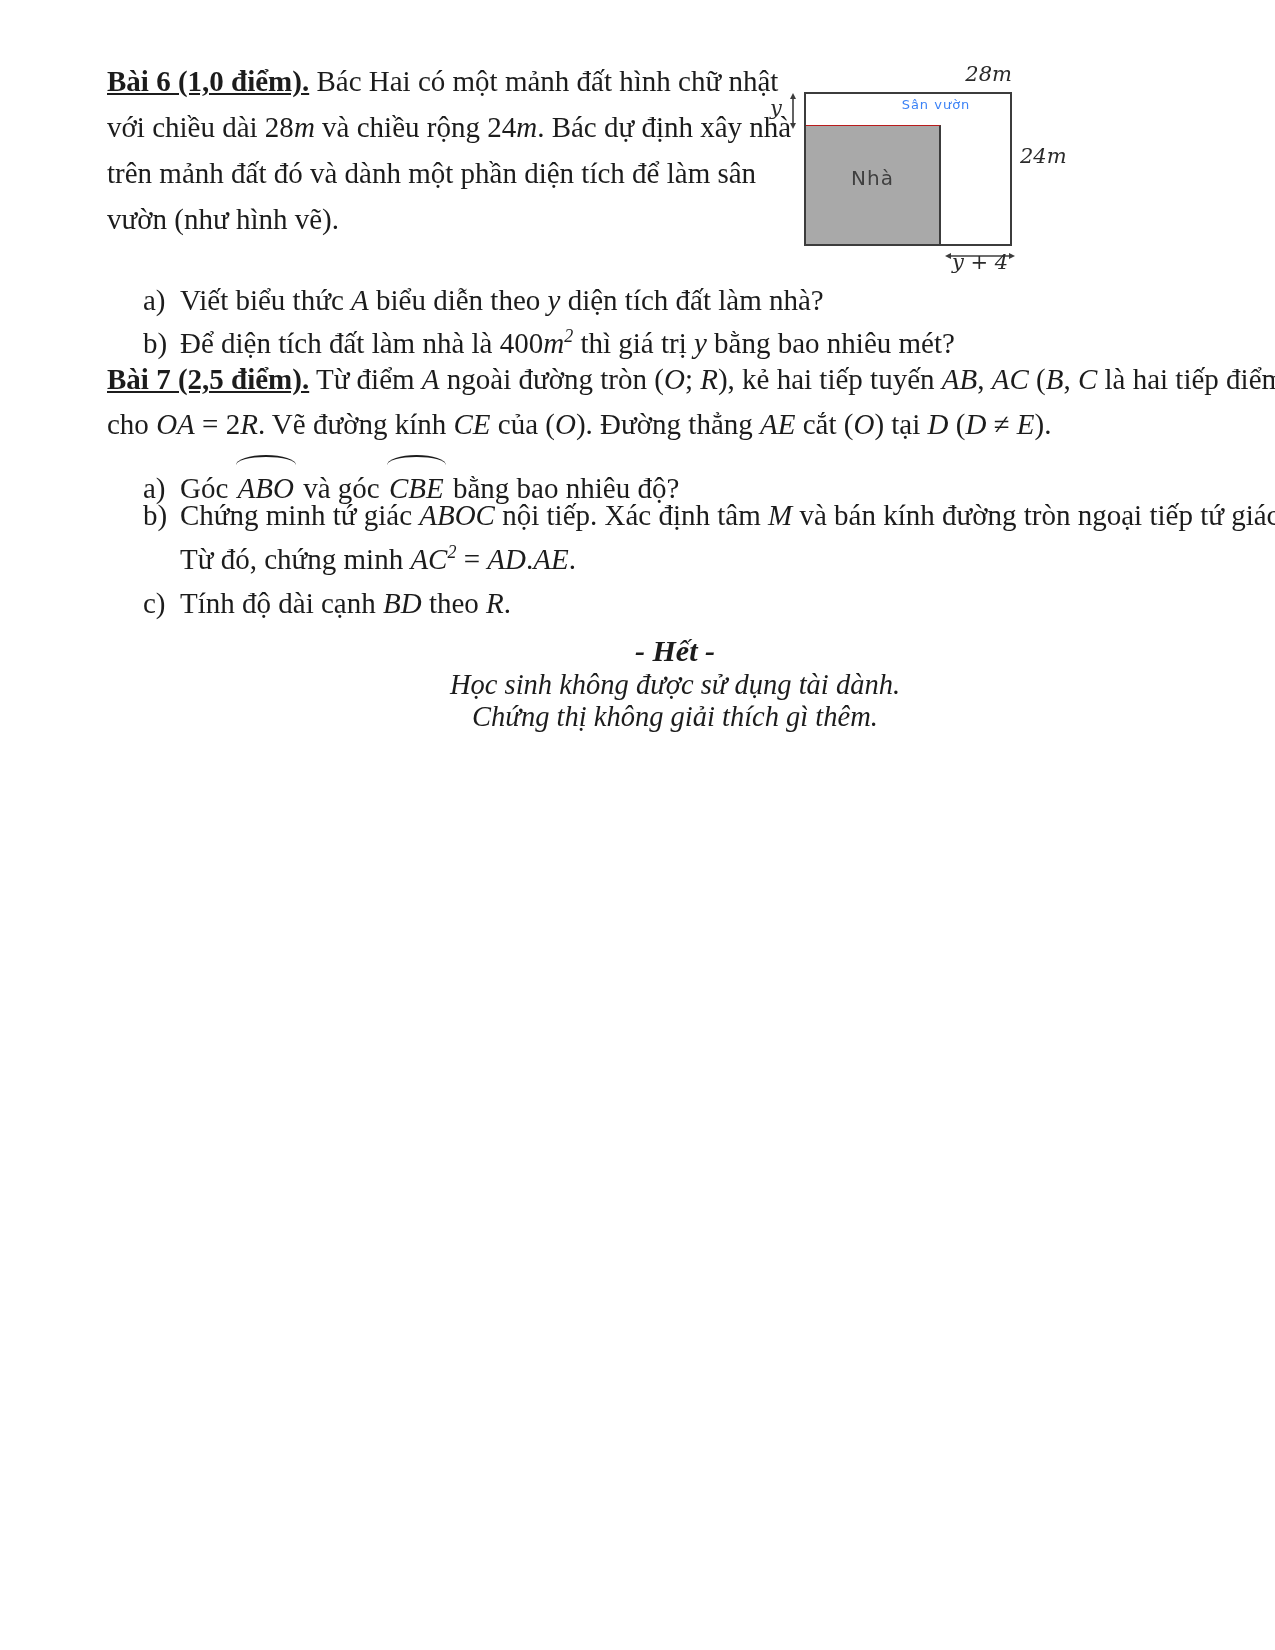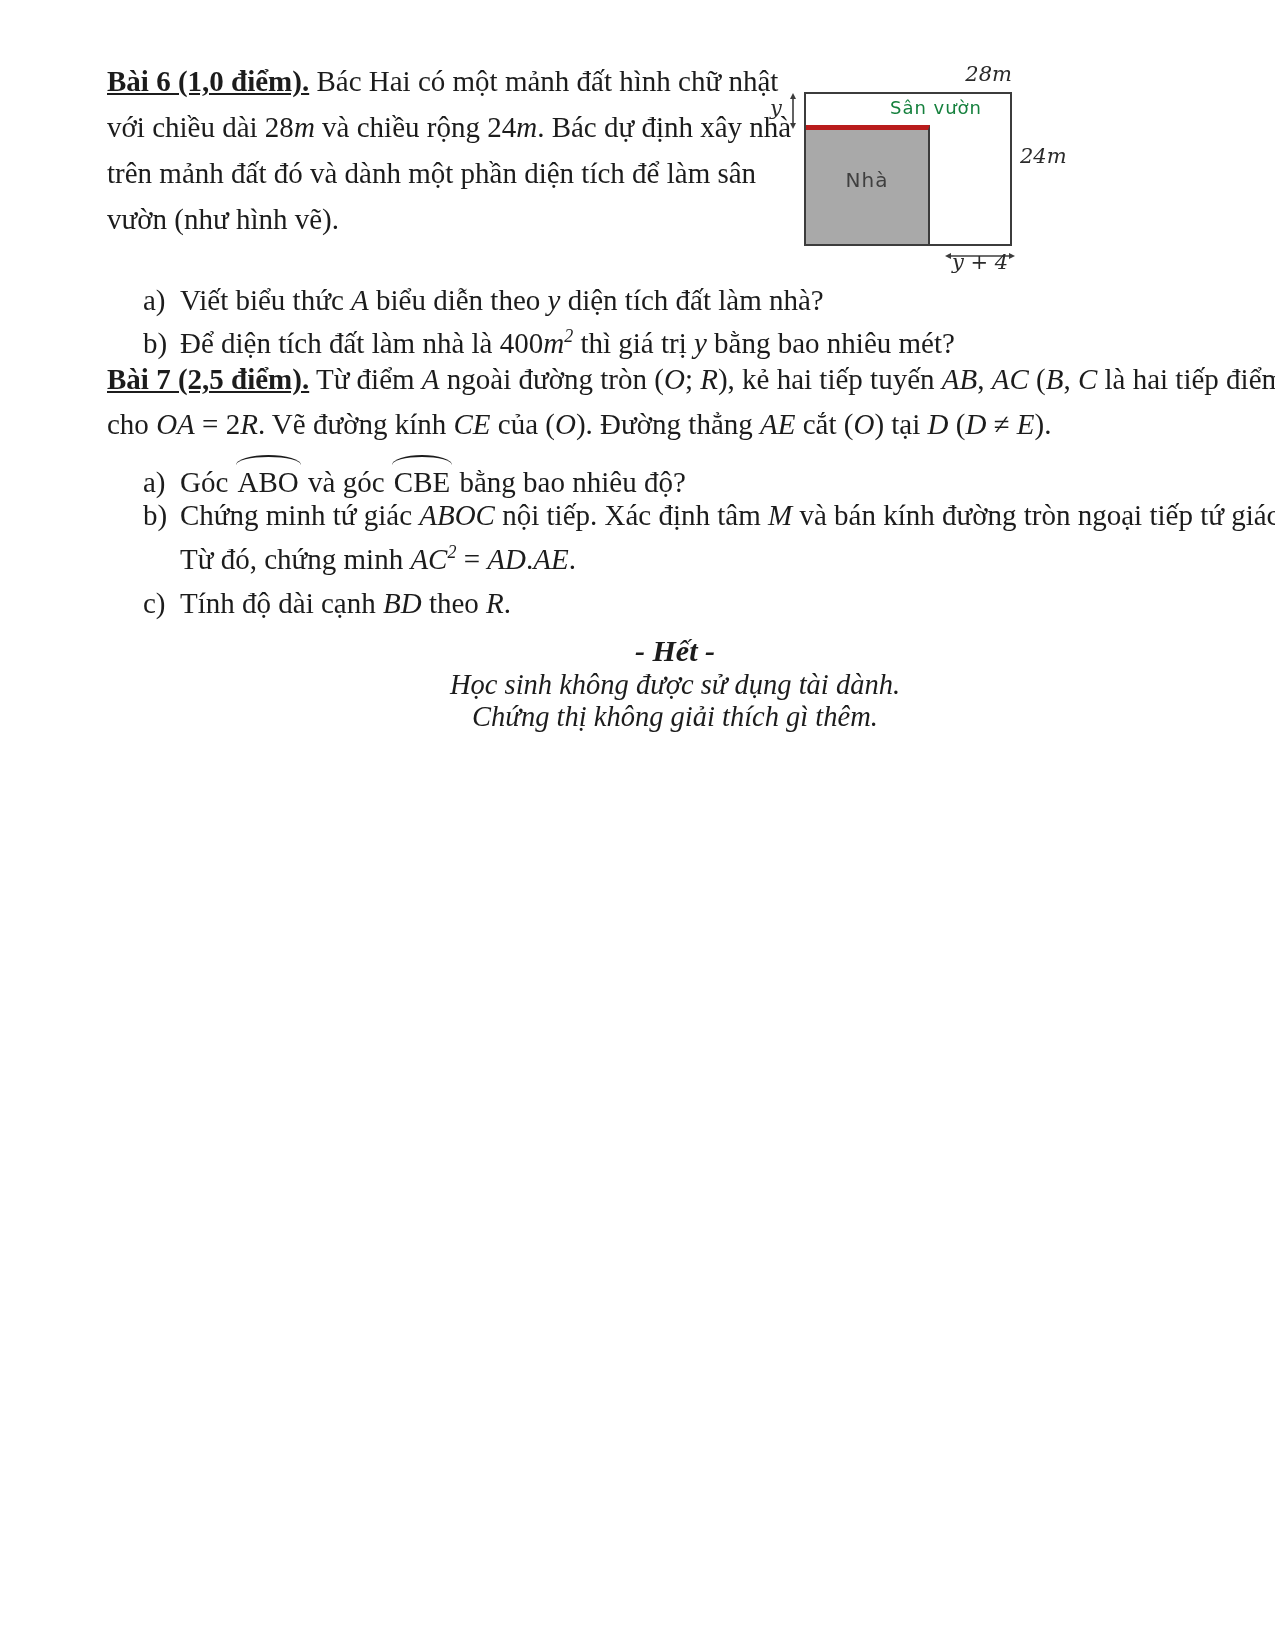--- a/index.html
+++ b/index.html
@@ -5,48 +5,48 @@
   html,body{margin:0;padding:0;background:#ffffff;}
   .page{
     position:relative;width:1275px;height:1650px;background:#ffffff;
     font-family:"Liberation Serif",serif;color:#1c1c1c;overflow:hidden;
   }
   .line{position:absolute;white-space:nowrap;font-size:29px;line-height:34px;}
   .marker{display:inline-block;width:37px;}
   .b{font-weight:bold;text-decoration:underline;}
   .m{font-style:italic;}
   .sup{vertical-align:super;font-size:0.62em;line-height:0;font-style:italic;}
-  .hat{position:relative;display:inline-block;padding:10px 2px 0;}
+  .hat{font-style:italic;position:relative;display:inline-block;padding:16px 2px 0;}
   .hat::before{
     content:"";position:absolute;left:0;right:0;top:0;height:8px;
     border-top:2px solid #1c1c1c;
     border-top-left-radius:50% 100%;border-top-right-radius:50% 100%;
   }
   .footer-line{position:absolute;left:107px;width:1136px;text-align:center;white-space:nowrap;font-style:italic;}
   .het{font-weight:bold;font-size:30px;}
   .note{font-style:italic;font-size:28.5px;}
 
   
   .fig{position:absolute;left:762px;top:58px;width:312px;height:224px;}
   .fig-outer{
     position:absolute;left:42px;top:34px;width:208px;height:154px;
     border:2px solid #3c3c3c;background:#ffffff;box-sizing:border-box;
   }
   .fig-house{
-    position:absolute;left:0;bottom:0;width:124px;height:119px;
-    background:#a9a9a9;border-top:5px solid #b91c1c;border-right:2px solid #3c3c3c;
+    position:absolute;left:0;bottom:0;width:135px;height:119px;
+    background:#a9a9a9;border-top:1px solid #b91c1c;border-right:2px solid #3c3c3c;
     box-sizing:border-box;display:flex;align-items:center;justify-content:center;
   }
   .fig-house-label{
     font-family:"DejaVu Sans",sans-serif;font-size:20px;color:#3f3f3f;
     letter-spacing:1px;margin-top:-14px;
   }
   .fig-garden-label{
     position:absolute;left:55px;top:3px;width:150px;text-align:center;
-    font-family:"DejaVu Sans",sans-serif;font-size:18px;color:#15803d;letter-spacing:1px;
+    font-family:"DejaVu Sans",sans-serif;font-size:13px;color:#3b82f6;letter-spacing:1px;
   }
   .fig-dim{position:absolute;font-style:italic;font-size:21px;color:#2b2b2b;font-family:"DejaVu Serif",serif;}
   .dim-28{left:42px;top:4px;width:208px;text-align:right;}
   .dim-24{left:258px;top:86px;}
   .dim-y{left:8px;top:38px;}
   .dim-y4{left:180px;top:192px;width:76px;text-align:center;}
   .meas-v{position:absolute;left:26px;top:35px;}
   .meas-h{position:absolute;left:183px;top:192px;}
 </style>
 </head>

